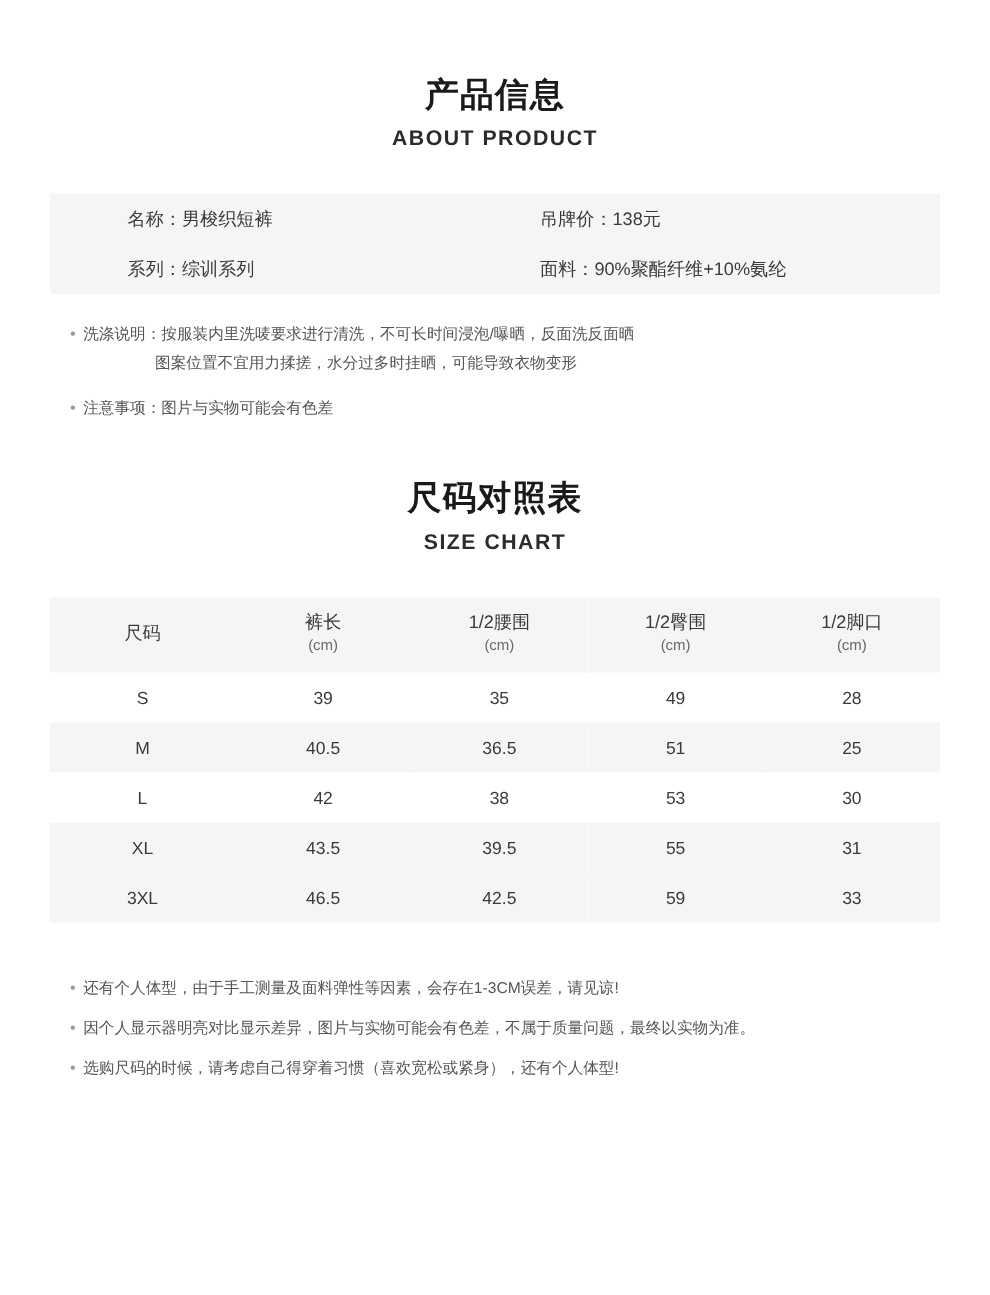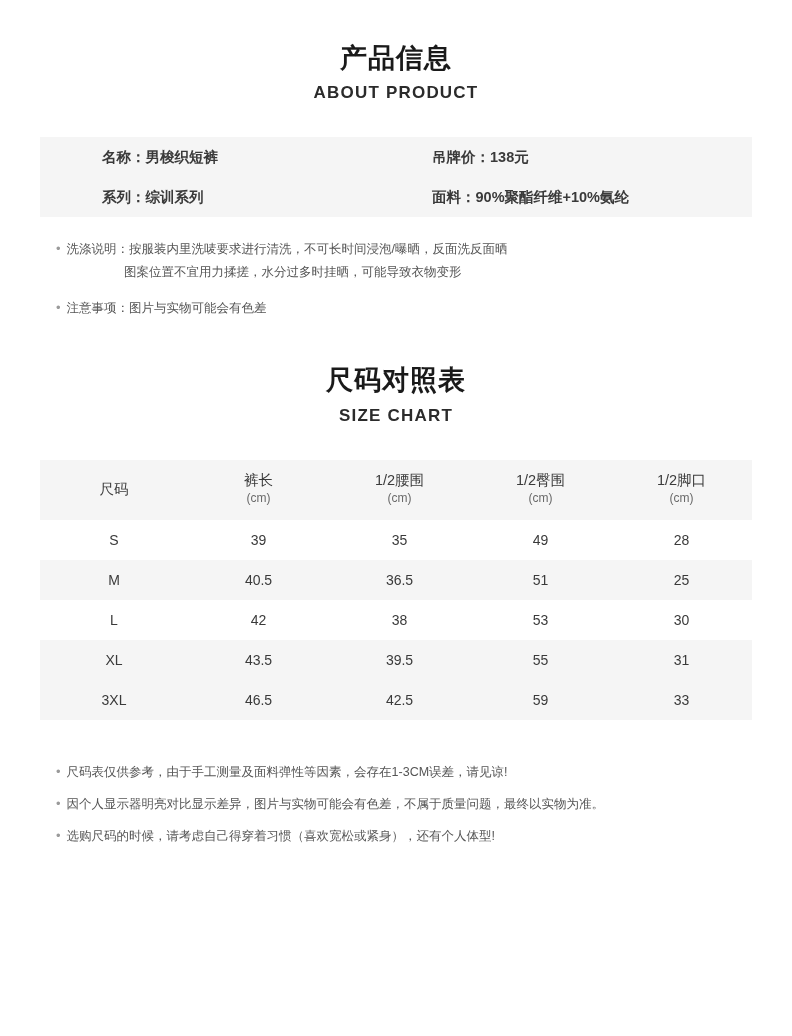--- a/index.html
+++ b/index.html
@@ -34,30 +34,29 @@
     line-height: 1.2;
   }
   .section-title-en {
     font-size: 17px;
     font-weight: bold;
     color: #2b2b2b;
     letter-spacing: 1.2px;
     margin-top: 9px;
   }
 
-  #product-info-head { padding-top: 42px; }
+  #product-info-head { padding-top: 60px; }
   #size-chart-head { padding-top: 44px; }
 
   
   .info-table {
     width: 712px;
     margin: 34px auto 0 auto;
     border-collapse: collapse;
     table-layout: fixed;
-    font-weight: bold;
   }
   .info-table tr { height: 40px; }
   .info-table tr.shaded { background: #f5f5f5; }
   .info-table td {
     font-size: 14.5px;
     color: #3a3a3a;
     vertical-align: middle;
     padding: 0;
   }
   .info-table td.c1 { width: 356px; padding-left: 62px; }
@@ -257,21 +256,21 @@
         <td>42.5</td>
         <td>59</td>
         <td>33</td>
       </tr>
     </tbody>
   </table>
 
   <div class="footer-notes">
     <div class="note-row">
       <span class="bullet">•</span>
-      <span class="note-body">尺码表仅供参考，由于手工测量及面料弹性等因素，会存在1-3CM误差，请见谅!</span>
+      <span class="note-body">还有个人体型，由于手工测量及面料弹性等因素，会存在1-3CM误差，请见谅!</span>
     </div>
     <div class="note-row">
       <span class="bullet">•</span>
       <span class="note-body">因个人显示器明亮对比显示差异，图片与实物可能会有色差，不属于质量问题，最终以实物为准。</span>
     </div>
     <div class="note-row">
       <span class="bullet">•</span>
       <span class="note-body">选购尺码的时候，请考虑自己得穿着习惯（喜欢宽松或紧身），还有个人体型!</span>
     </div>
   </div>

